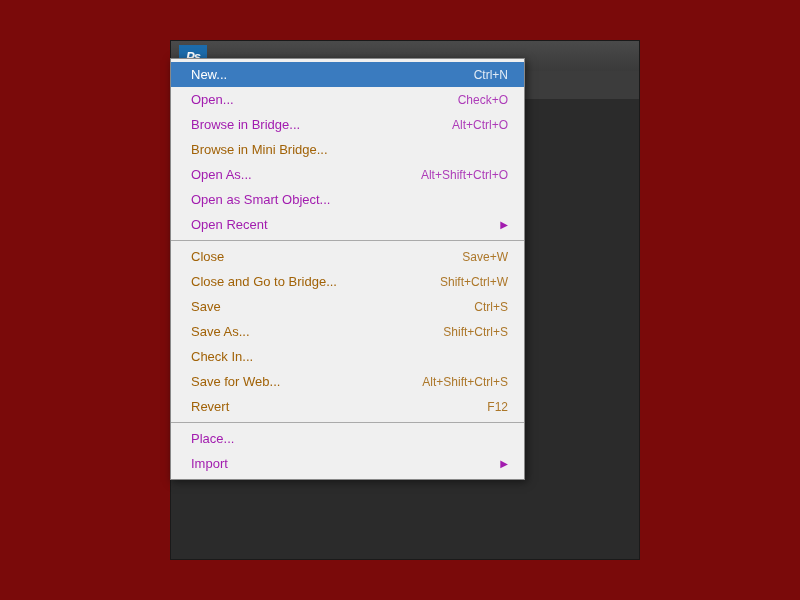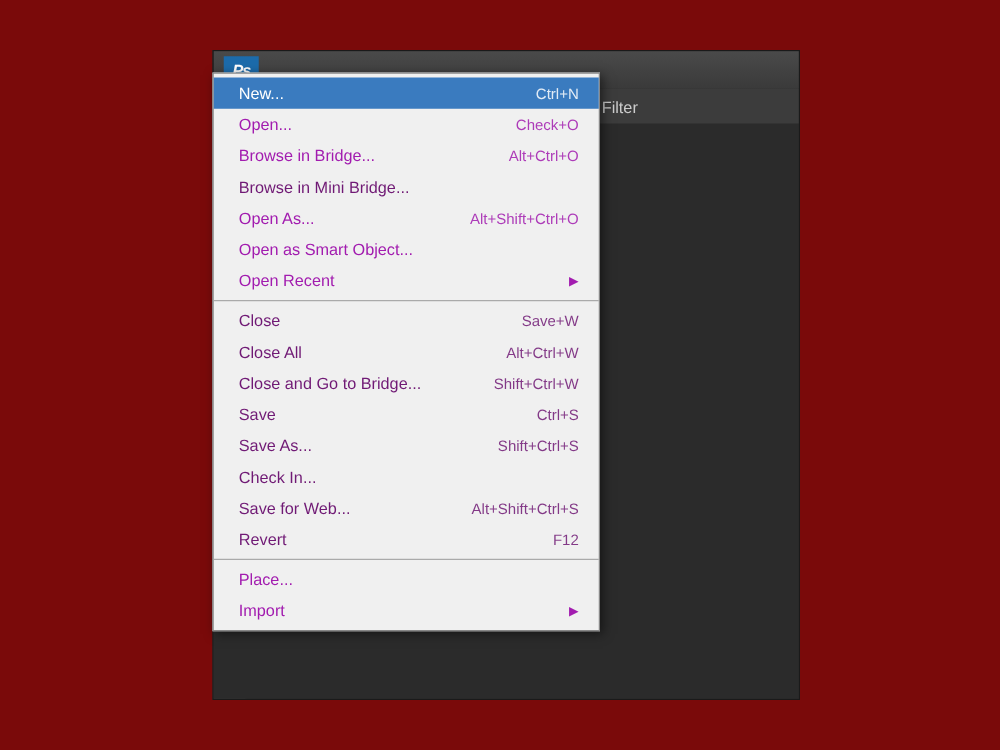--- a/index.html
+++ b/index.html
@@ -72,21 +72,21 @@
     .menu-item.active {
       background-color: #3a7bbf;
       color: white;
     }
 
     
     .dropdown-menu {
       position: absolute;
       top: 58px;
       left: 170px;
-      width: 310px;
+      width: 355px;
       background-color: #f0f0f0;
       border: 1px solid #888;
       box-shadow: 2px 2px 8px rgba(0,0,0,0.5);
       z-index: 100;
     }
 
     .menu-section {
       border-bottom: 1px solid #aaa;
       padding: 3px 0;
     }
@@ -105,21 +105,21 @@
       cursor: pointer;
       white-space: nowrap;
     }
 
     .dropdown-item.highlighted {
       background-color: #3a7bbf;
       color: white;
     }
 
     .dropdown-item.disabled {
-      color: #701a75;
+      color: #a16207;
       cursor: default;
     }
 
     .item-label {
       flex: 1;
     }
 
     .item-shortcut {
       color: inherit;
       font-size: 12px;
@@ -223,24 +223,20 @@
       <span class="item-arrow">▶</span>
     </div>
   </div>
 
   <div class="menu-section">
     <div class="dropdown-item disabled">
       <span class="item-label">Close</span>
       <span class="item-shortcut">Save+W</span>
     </div>
     <div class="dropdown-item disabled">
-      <span class="item-label">Close All</span>
-      <span class="item-shortcut">Alt+Ctrl+W</span>
-    </div>
-    <div class="dropdown-item disabled">
       <span class="item-label">Close and Go to Bridge...</span>
       <span class="item-shortcut">Shift+Ctrl+W</span>
     </div>
     <div class="dropdown-item disabled">
       <span class="item-label">Save</span>
       <span class="item-shortcut">Ctrl+S</span>
     </div>
     <div class="dropdown-item disabled">
       <span class="item-label">Save As...</span>
       <span class="item-shortcut">Shift+Ctrl+S</span>

